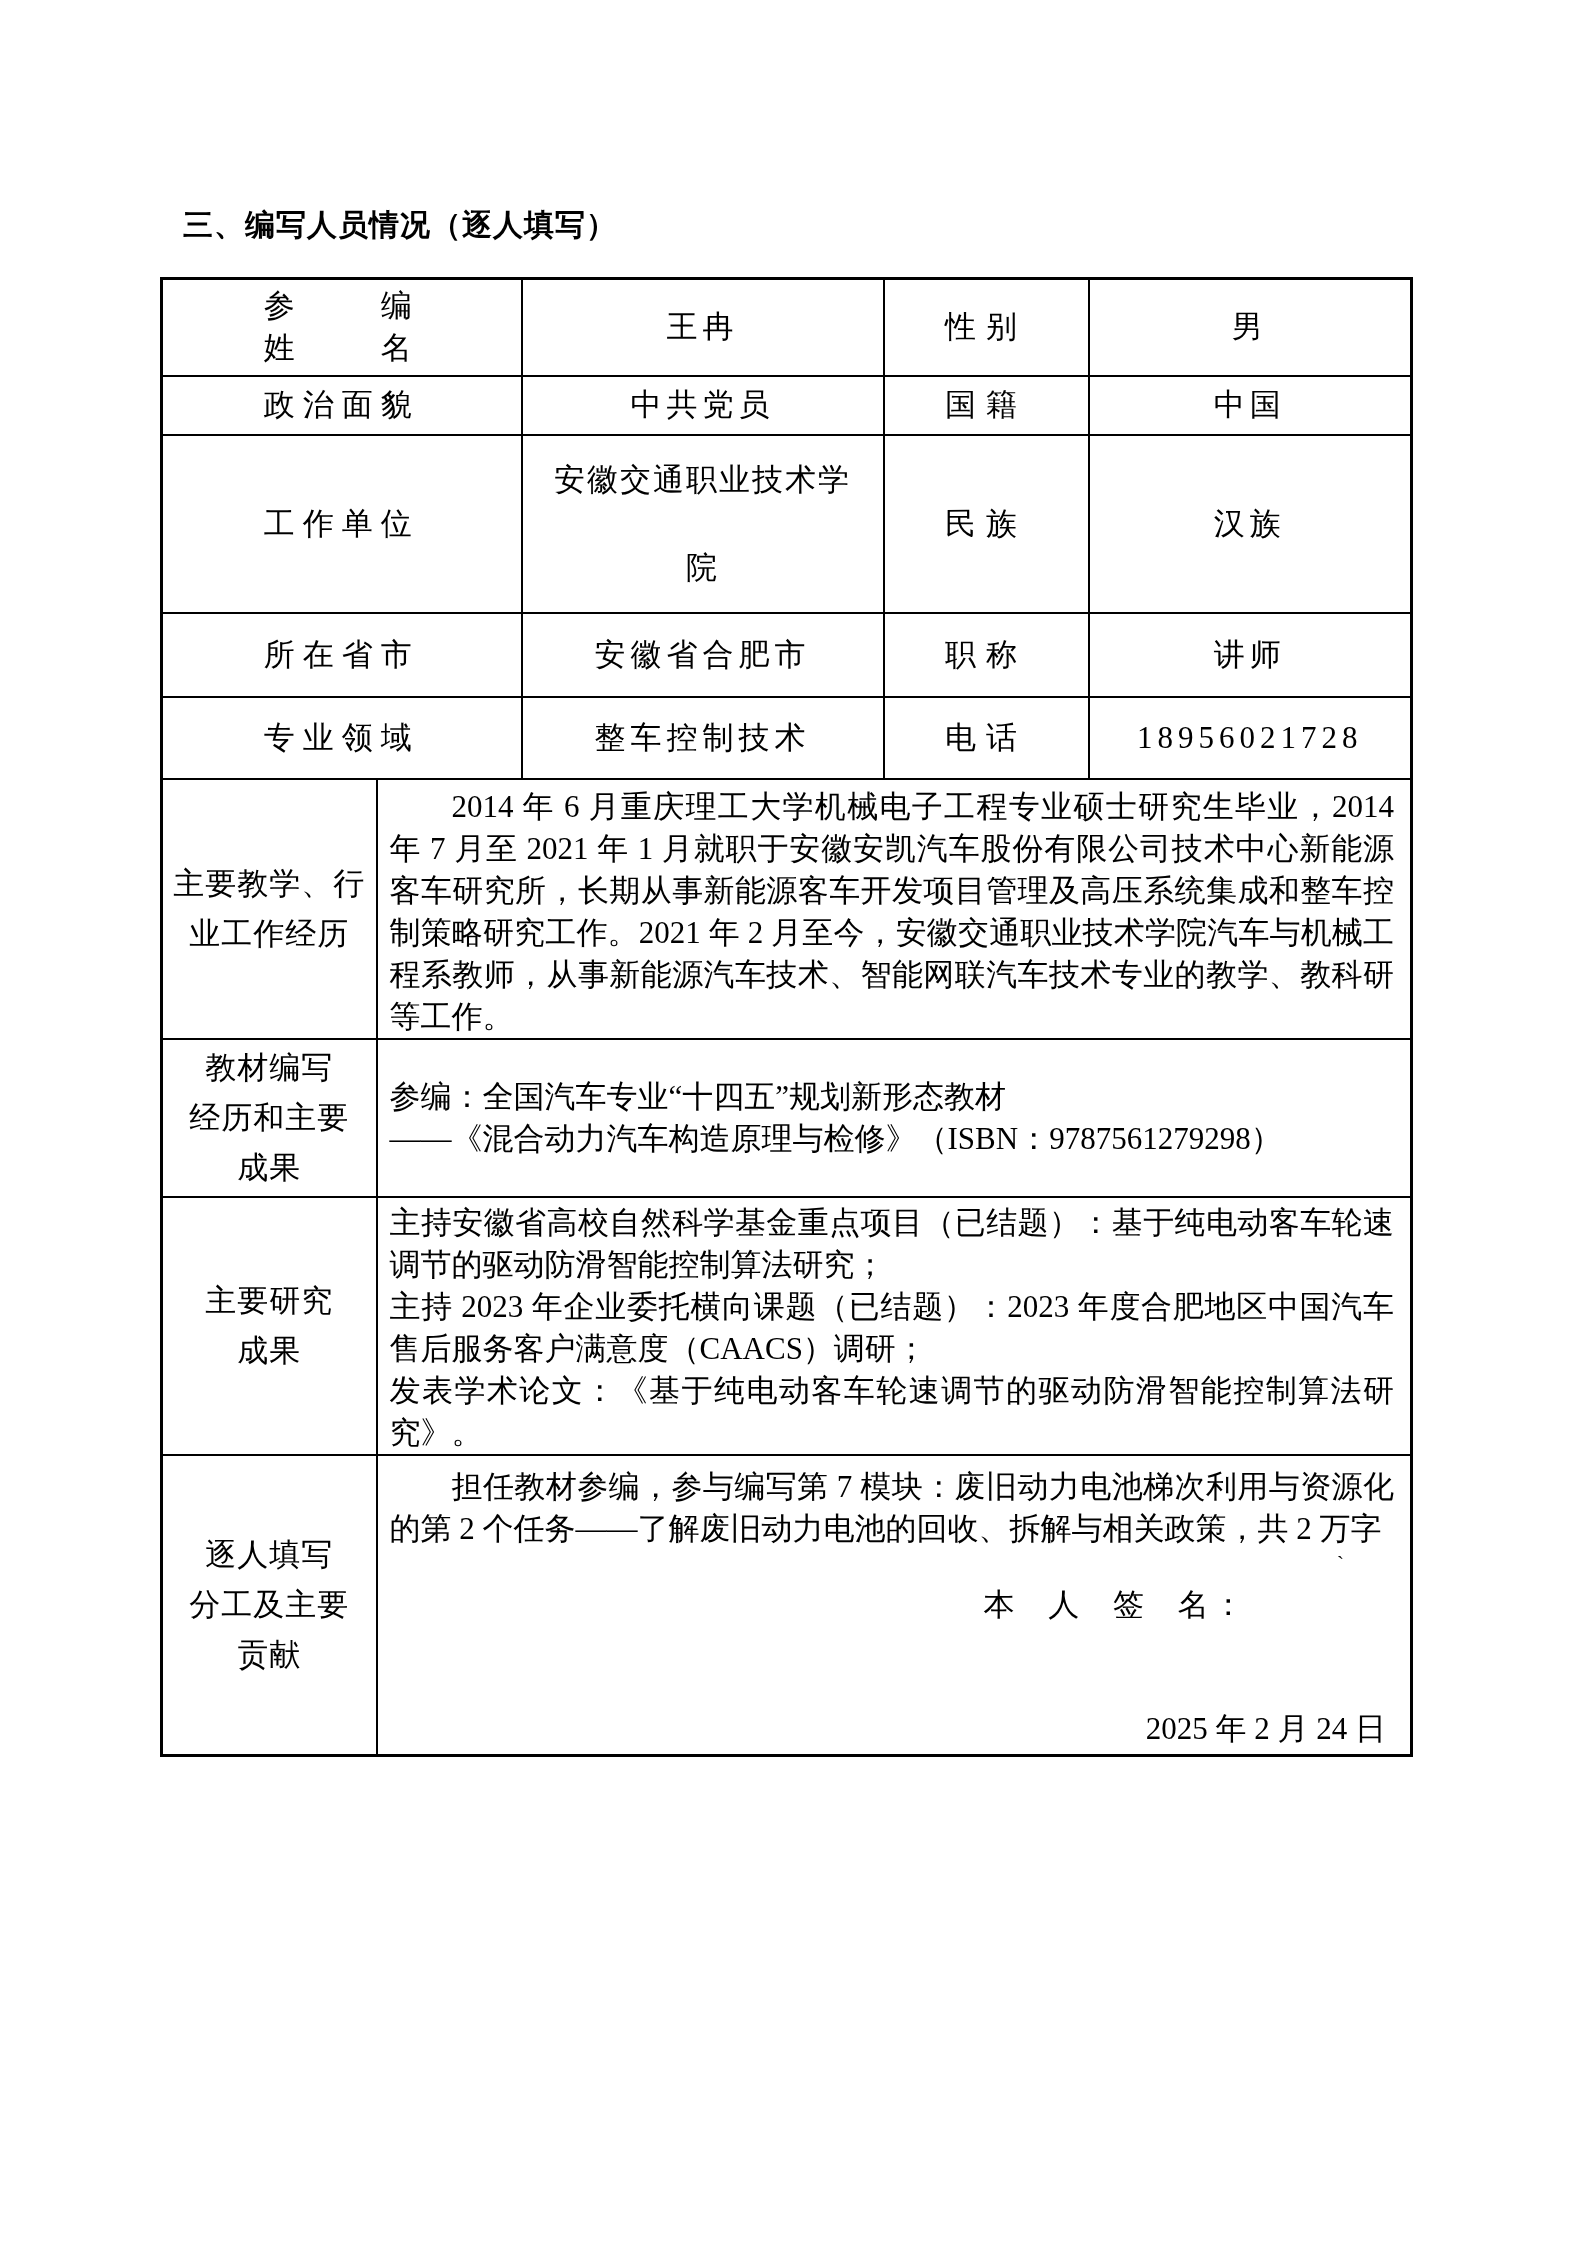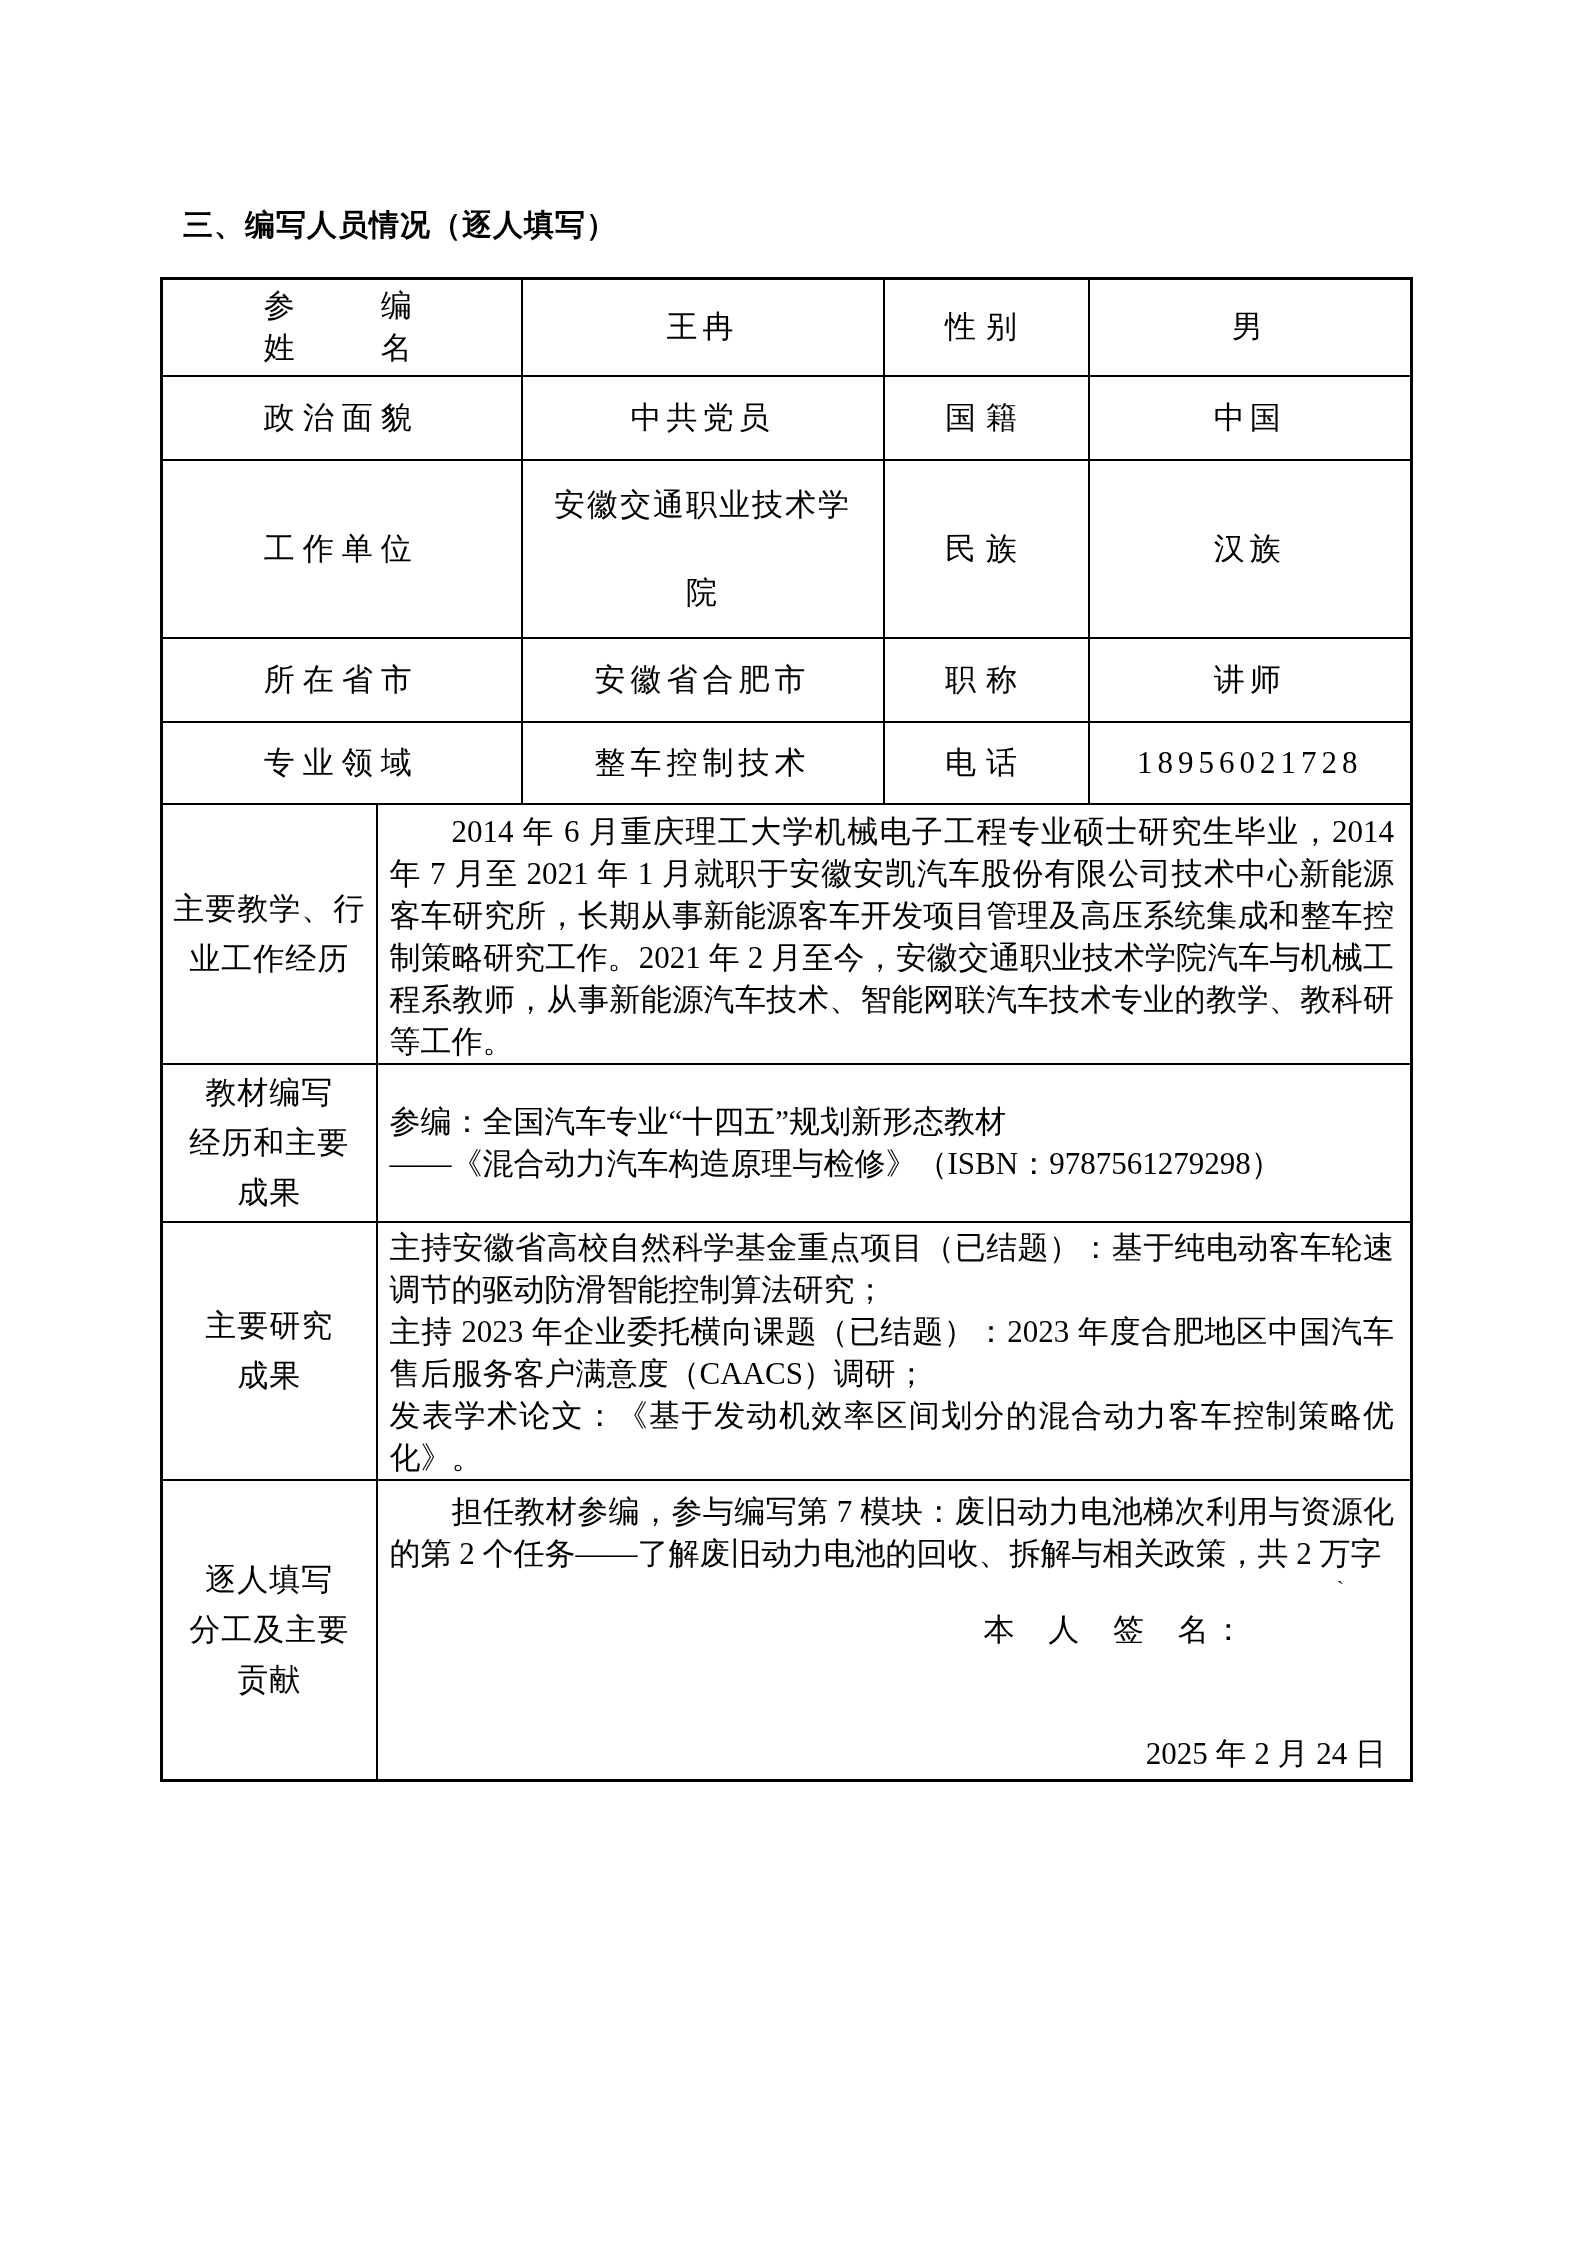--- a/index.html
+++ b/index.html
@@ -72,21 +72,21 @@
         <tr style="height:97px">
       <td colspan="2" class="lbl">
         <div>参　　编</div>
         <div>姓　　名</div>
       </td>
       <td class="val">王冉</td>
       <td class="lbl-sm">性别</td>
       <td class="val">男</td>
     </tr>
 
-    <tr style="height:84px">
+    <tr style="height:59px">
       <td colspan="2" class="lbl">政治面貌</td>
       <td class="val">中共党员</td>
       <td class="lbl-sm">国籍</td>
       <td class="val">中国</td>
     </tr>
 
     <tr style="height:169px">
       <td colspan="2" class="lbl">工作单位</td>
       <td class="val val-tight">安徽交通职业技术学院</td>
       <td class="lbl-sm">民族</td>
@@ -131,21 +131,21 @@
     </tr>
 
     <tr style="height:252px">
       <td class="tall-lbl">
         <div>主要研究</div>
         <div>成果</div>
       </td>
       <td colspan="4" class="research-cell">
         <div>主持安徽省高校自然科学基金重点项目（已结题）：基于纯电动客车轮速调节的驱动防滑智能控制算法研究；</div>
         <div>主持 2023 年企业委托横向课题（已结题）：2023 年度合肥地区中国汽车售后服务客户满意度（CAACS）调研；</div>
-        <div>发表学术论文：《基于发动机效率区间划分的混合动力客车控制策略优化》。</div>
+        <div>发表学术论文：《基于纯电动客车轮速调节的驱动防滑智能控制算法研究》。</div>
       </td>
     </tr>
 
     <tr style="height:301px">
       <td class="tall-lbl">
         <div>逐人填写</div>
         <div>分工及主要</div>
         <div>贡献</div>
       </td>
       <td colspan="4" class="contrib-cell">

